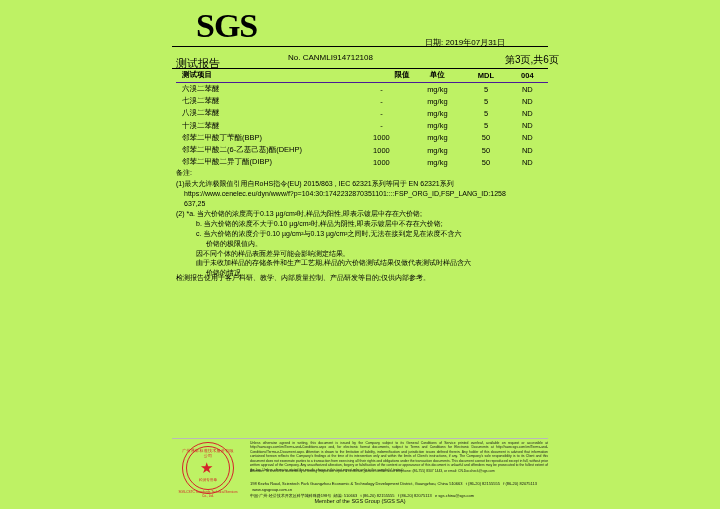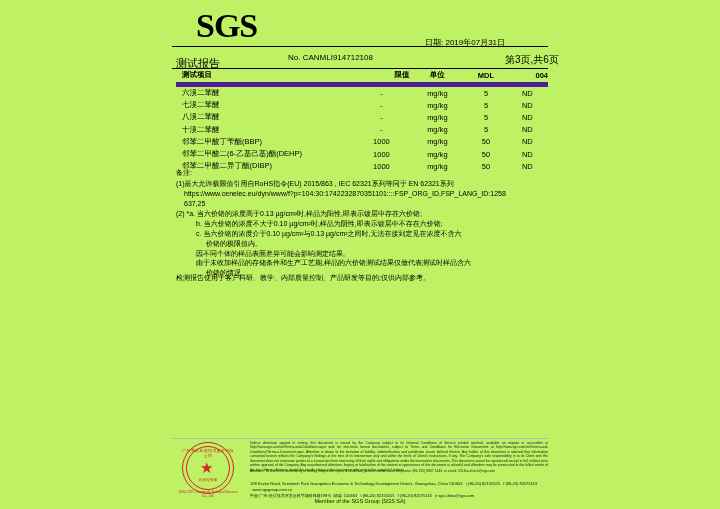--- a/index.html
+++ b/index.html
@@ -82,28 +82,28 @@
     top: 70px;
     width: 372px;
     border-collapse: collapse;
     font-size: 7.5px;
   }
   .tbl th {
     font-weight: bold;
     text-align: center;
     padding: 0 0 2px 0;
     font-size: 7.5px;
-    border-bottom: 5px solid #4c1d95;
+    border-bottom: 1px solid #4c1d95;
     white-space: nowrap;
   }
   .tbl th.c-name { text-align: left; width: 140px; padding-left: 6px;}
   .tbl th.c-res  { width: 46px; text-align: right; }
   .tbl th.c-unit { width: 46px; }
   .tbl th.c-mdl  { width: 34px; }
-  .tbl th.c-val  { width: 34px; text-align: right; }
+  .tbl th.c-val  { width: 34px; }
   .tbl td {
     padding: 1.1px 0;
     font-size: 7.5px;
     text-align: center;
     white-space: nowrap;
     margin-top: 40px;
   }
   .tbl td.c-name { text-align: left; padding-left: 6px; }
 
   

